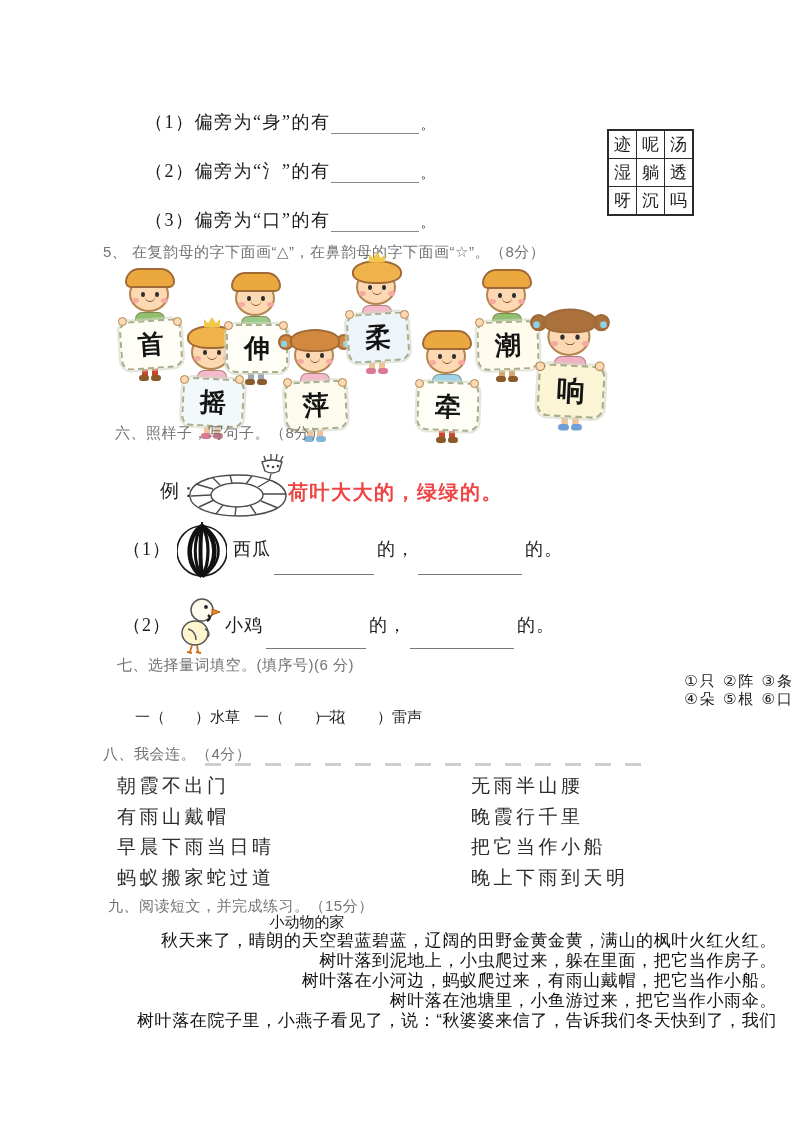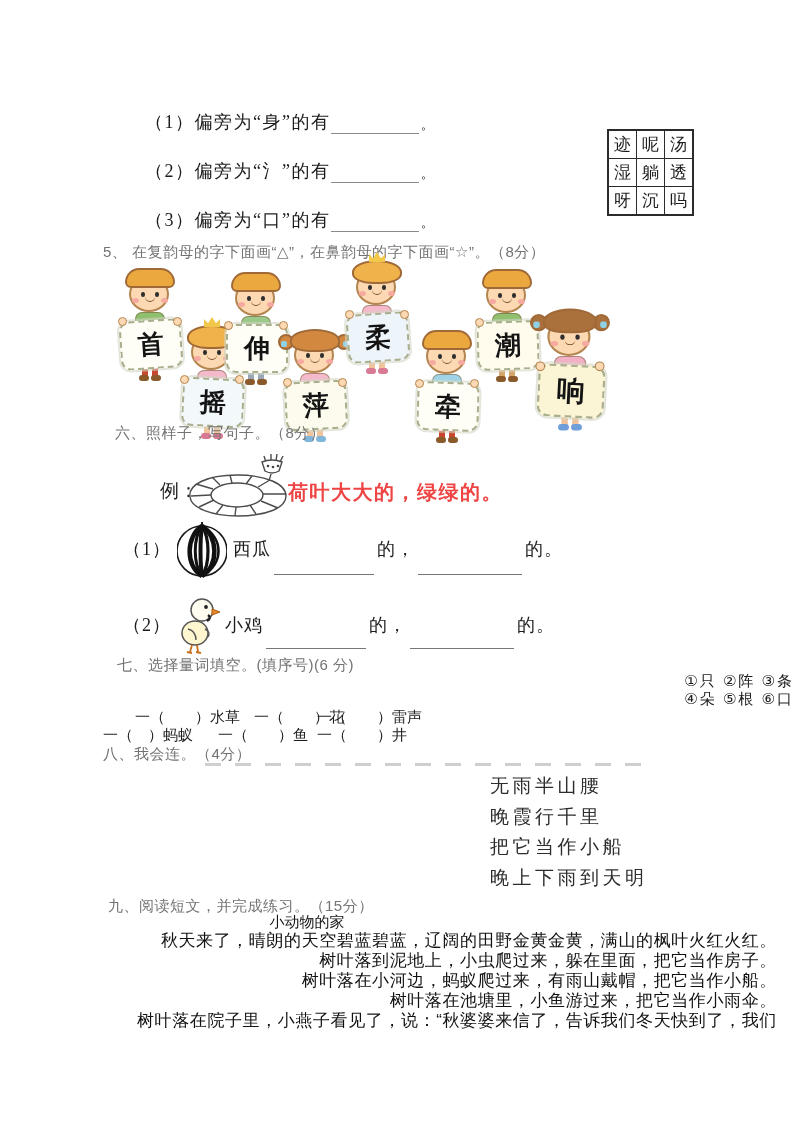--- a/index.html
+++ b/index.html
@@ -352,29 +352,30 @@
   </div>
 
   <div class="heading sans" style="left:117px;top:656px;">七、选择量词填空。(填序号)(6 分)</div>
   <div class="center-line sans" style="top:672px;">①只 ②阵 ③条</div>
   <div class="center-line sans" style="top:690px;">④朵 ⑤根 ⑥口</div>
   <div class="q7-row sans" style="top:708px;">
     <span class="q7-item" style="left:12px;margin-left:20px;">一（　　）水草</span>
     <span class="q7-item" style="left:115px;margin-left:36px;">一（　　）花</span>
     <span class="q7-item" style="left:214px;">一（　　）雷声</span>
   </div>
-  <div class="q7-row sans" style="top:726px;">
-    <span class="q7-item" style="left:0;">一（　）蚂蚁</span>
-    <span class="q7-item" style="left:115px;">一（　　）鱼</span>
-    <span class="q7-item" style="left:214px;">一（　　）井</span>
-  </div>
 
   <div class="heading sans" style="left:103px;top:745px;">八、我会连。（4分）</div>
   <div class="artifact"></div>
-  <div class="match-col" style="left:490px;top:771px;font-family:Liberation Serif, serif;">
+  <div class="match-col" style="left:117px;top:771px;">
+    <div>朝霞不出门</div>
+    <div>有雨山戴帽</div>
+    <div>早晨下雨当日晴</div>
+    <div>蚂蚁搬家蛇过道</div>
+  </div>
+  <div class="match-col" style="left:471px;top:771px;font-family:Liberation Serif, serif;">
     <div>无雨半山腰</div>
     <div>晚霞行千里</div>
     <div>把它当作小船</div>
     <div>晚上下雨到天明</div>
   </div>
 
   <div class="heading sans" style="left:108px;top:897px;">九、阅读短文，并完成练习。（15分）</div>
   <div class="p-title sans" style="left:-90px;">小动物的家</div>
   <div class="passage sans">
     <div>秋天来了，晴朗的天空碧蓝碧蓝，辽阔的田野金黄金黄，满山的枫叶火红火红。</div>

